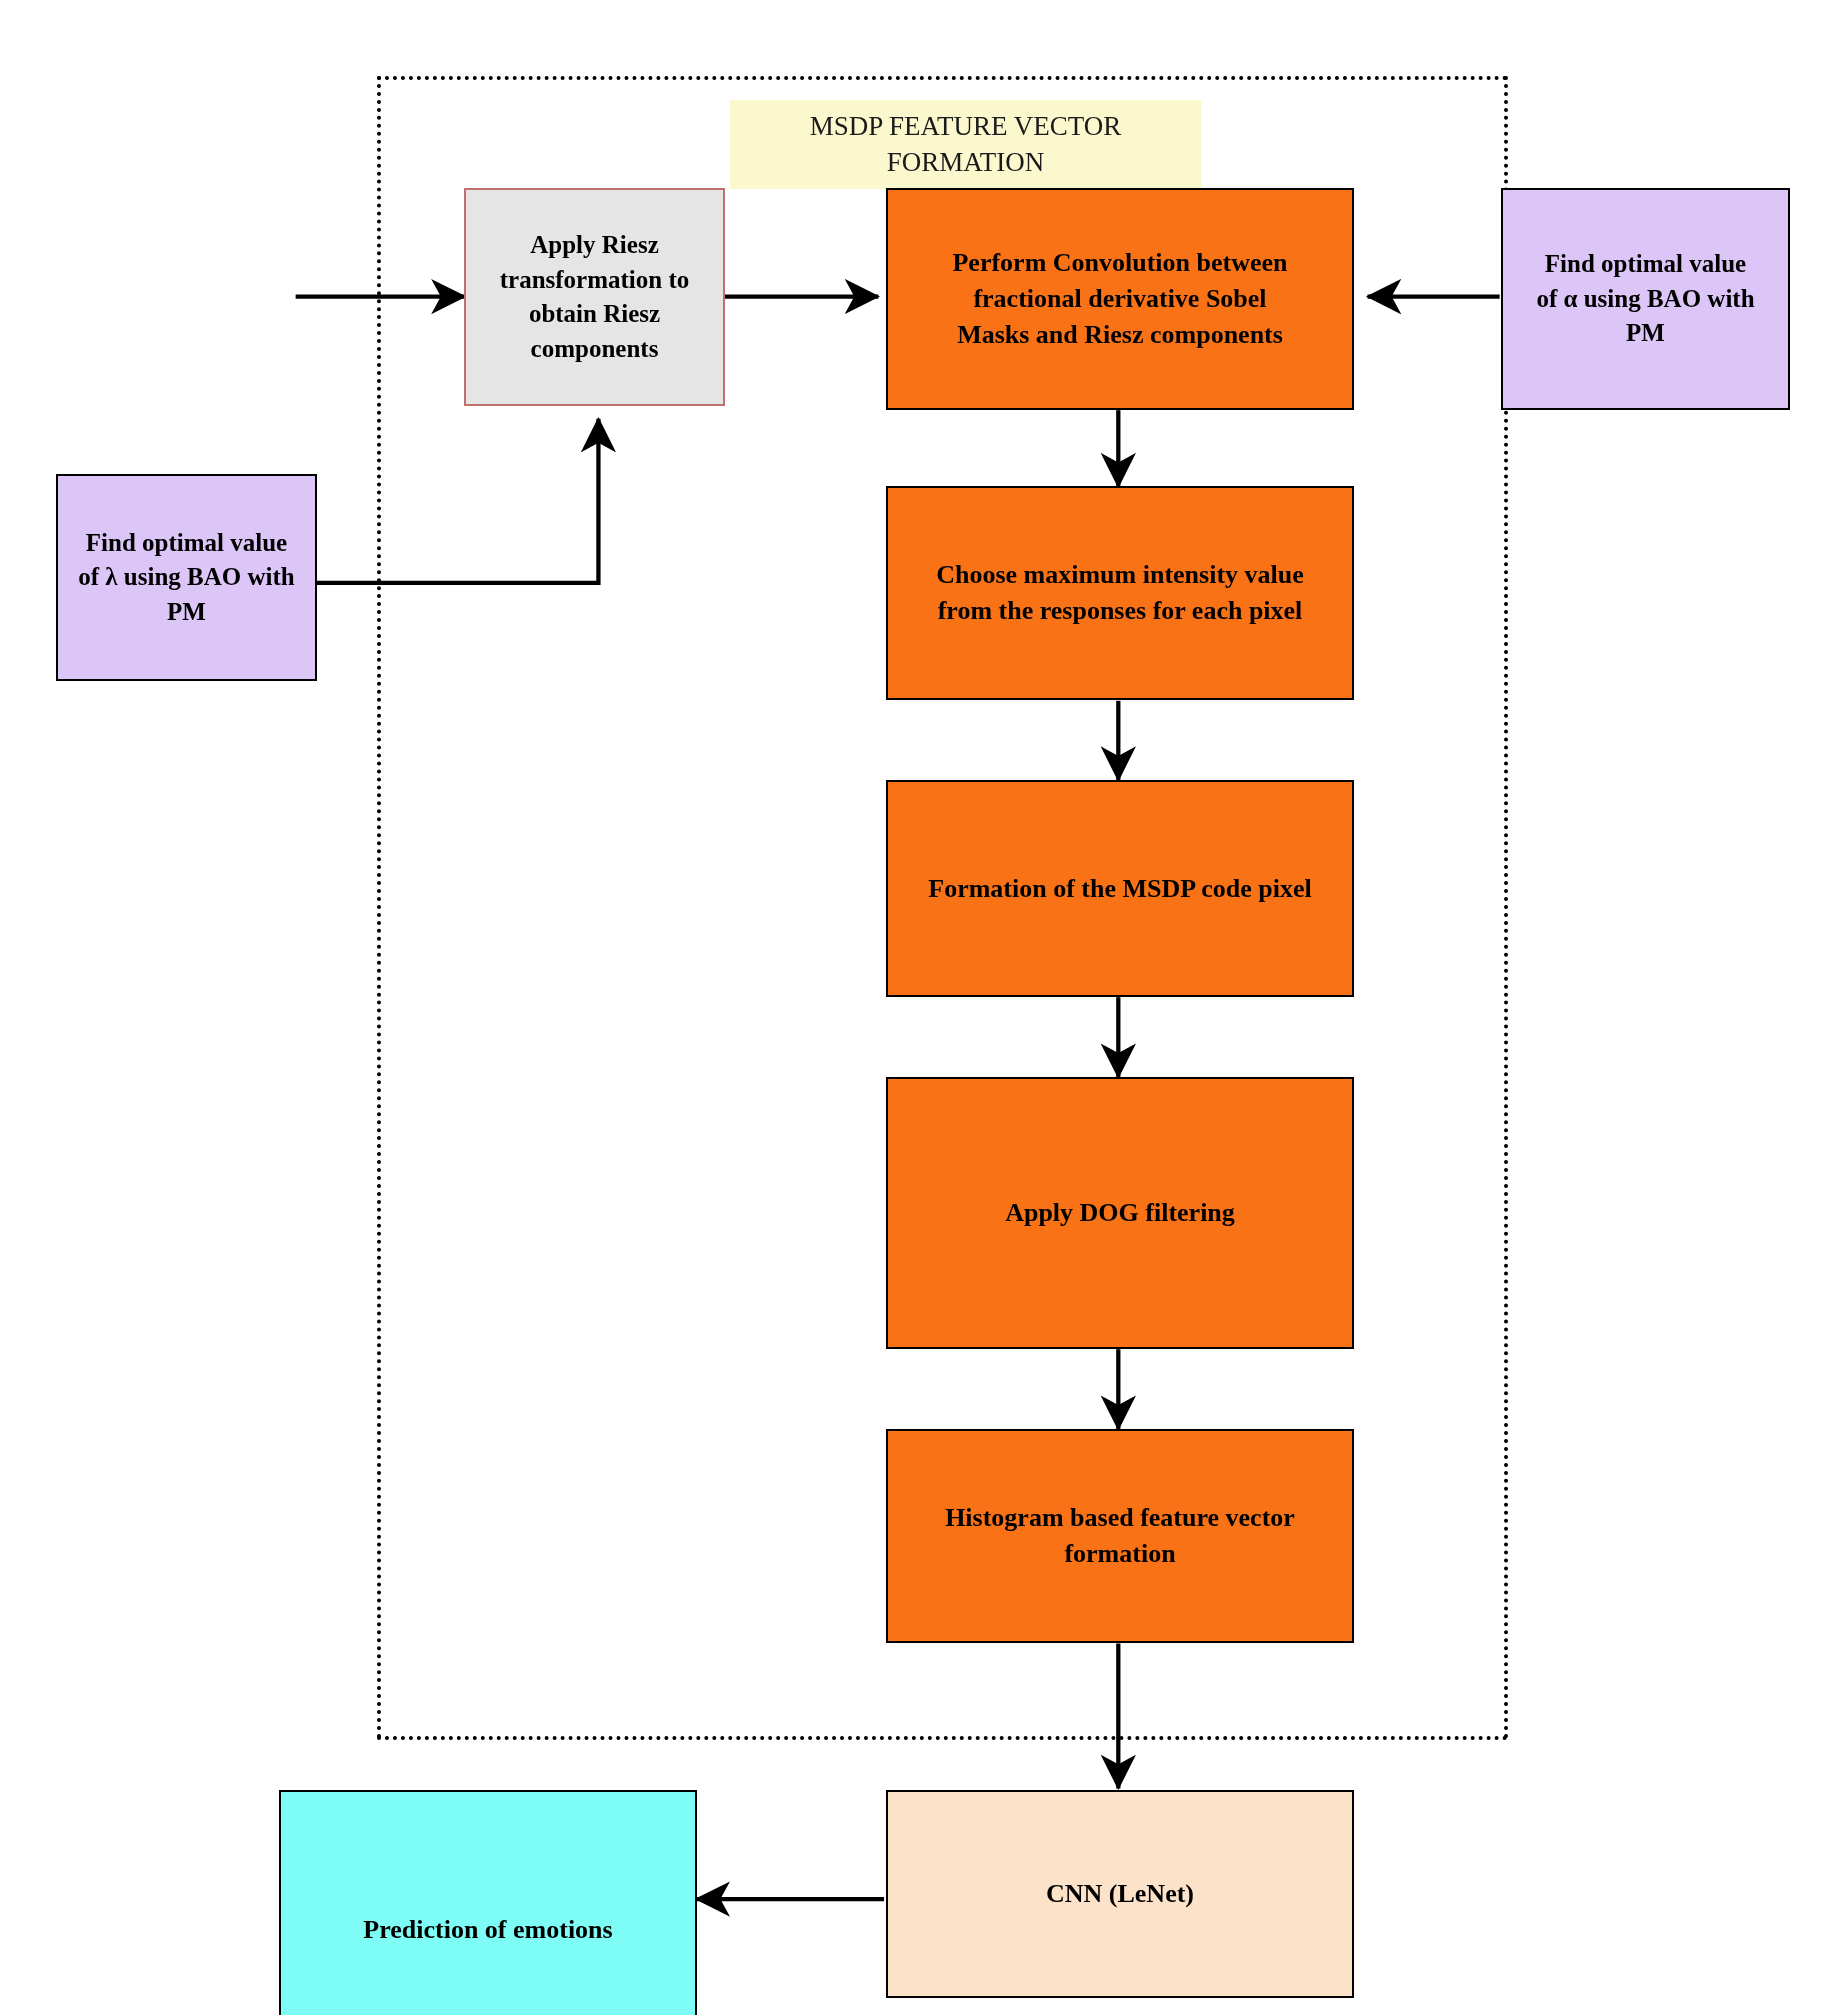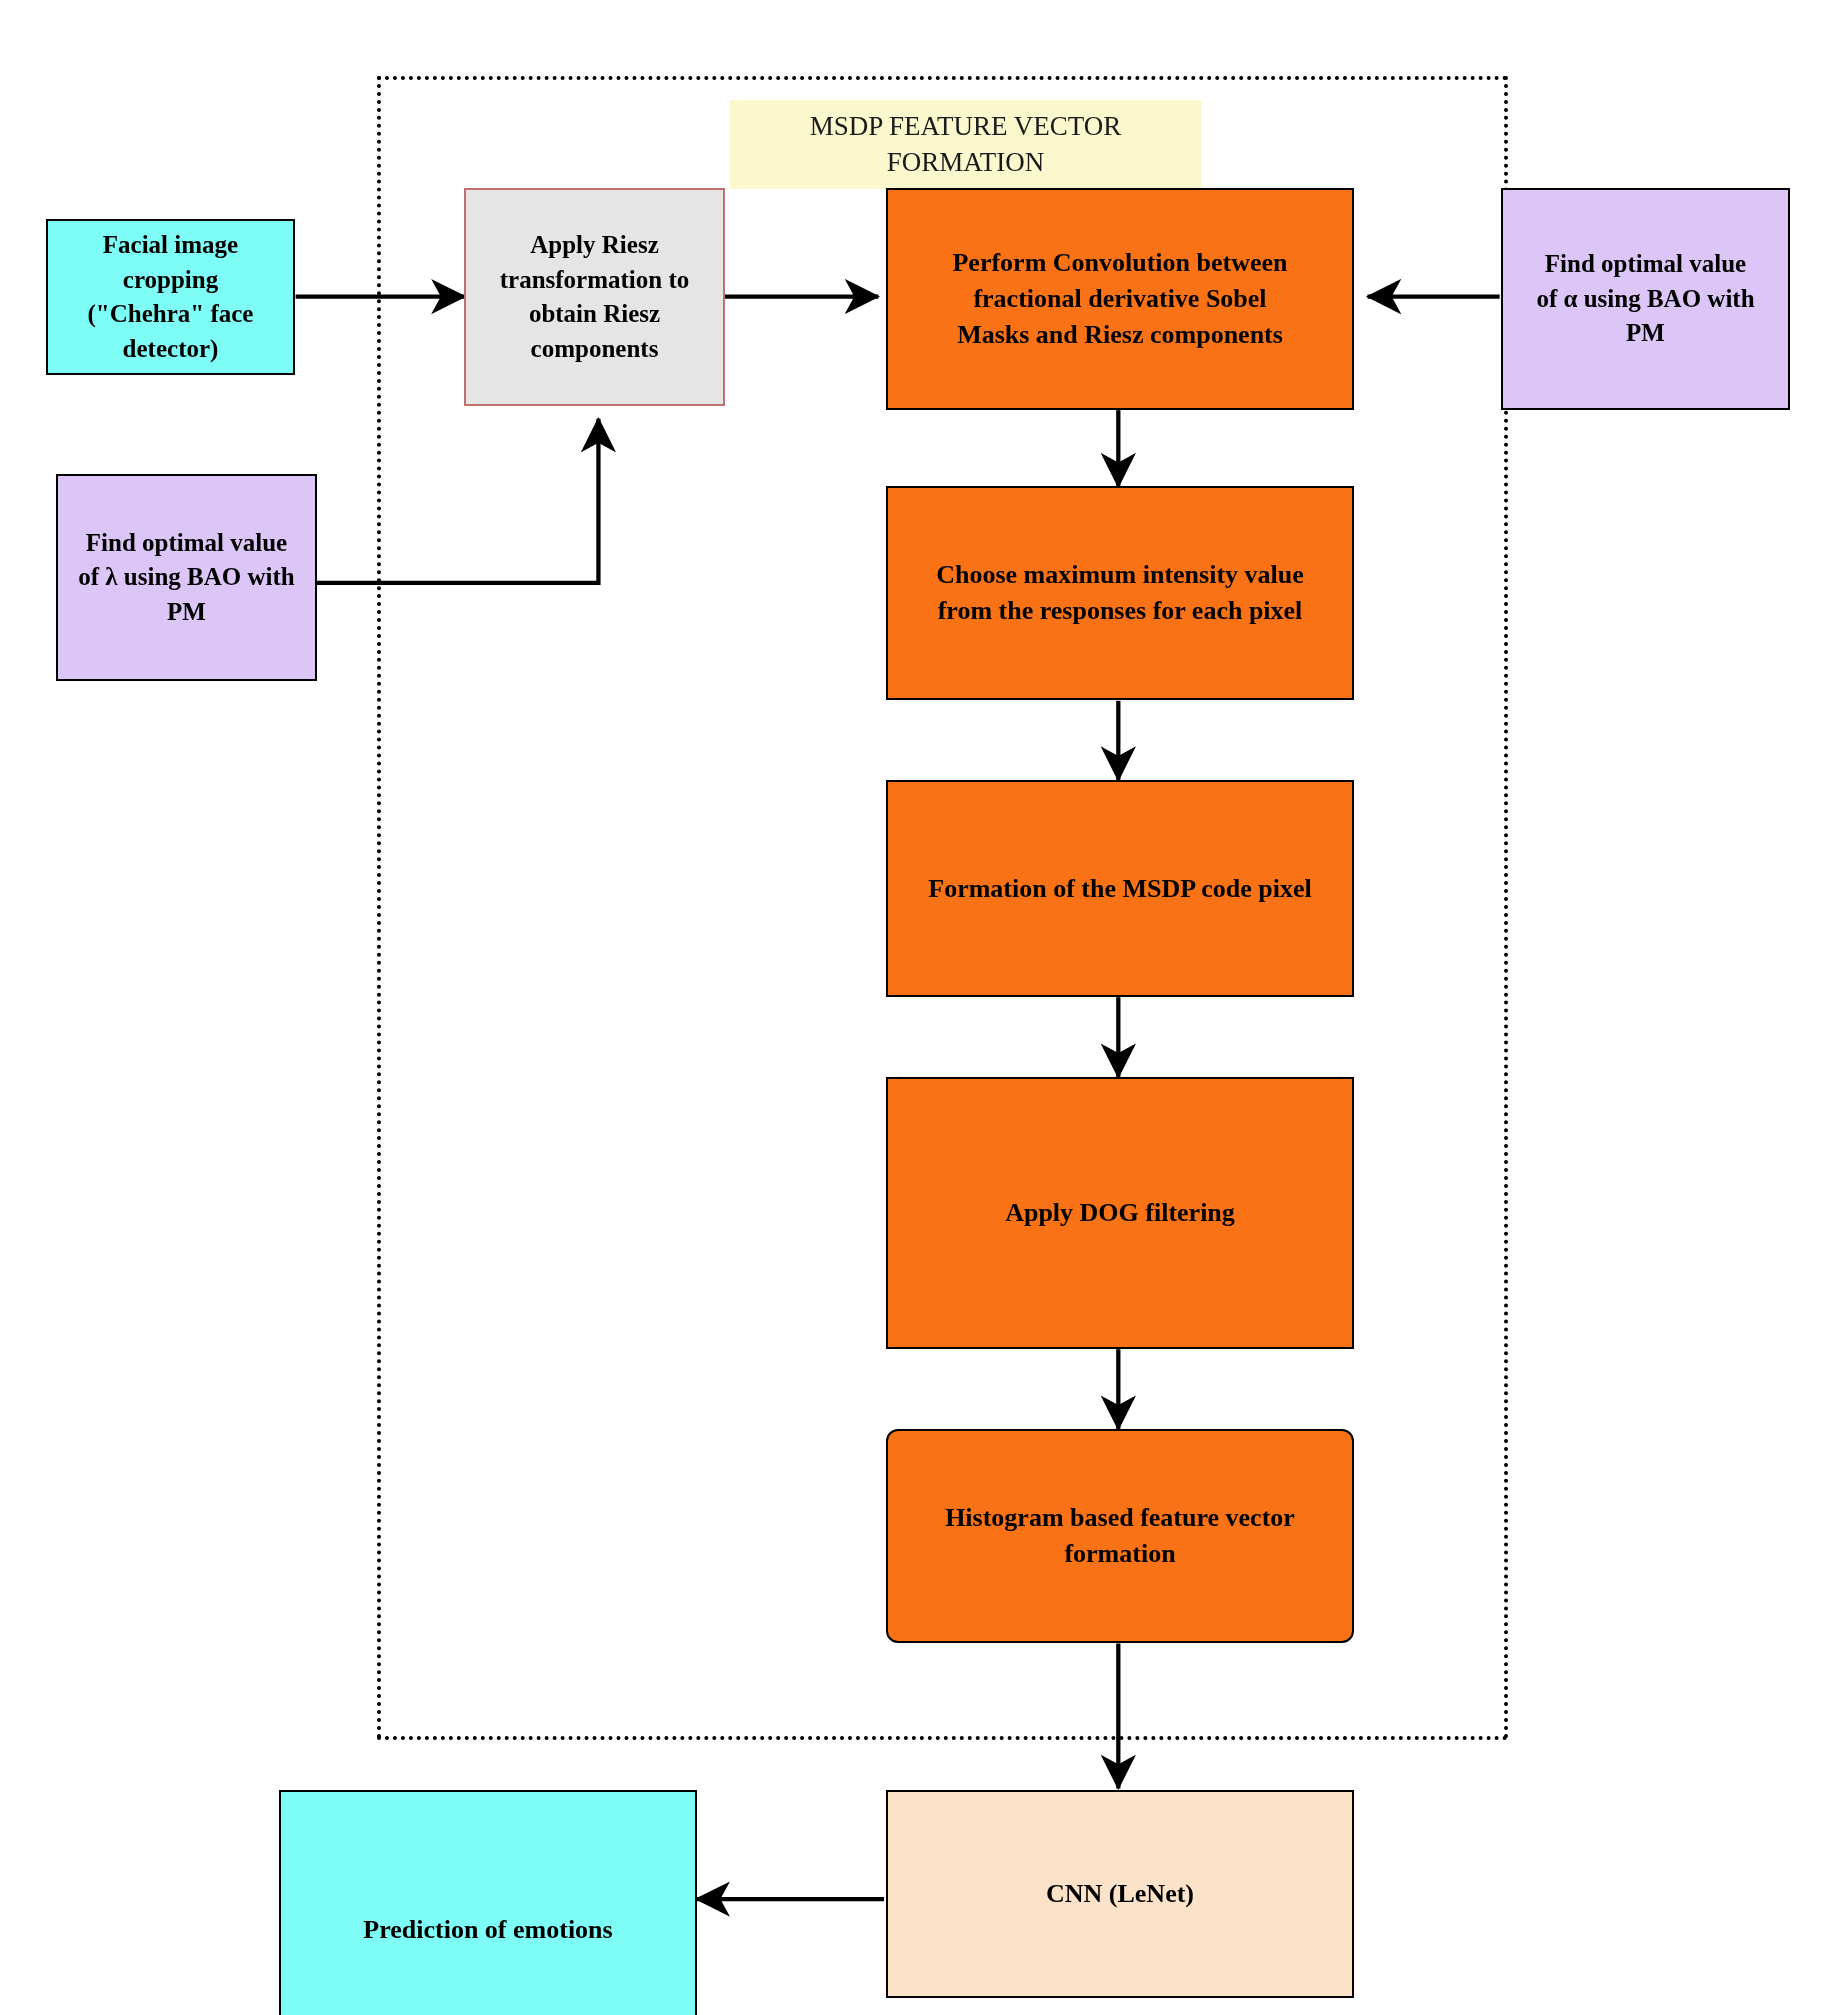--- a/index.html
+++ b/index.html
@@ -93,24 +93,20 @@
 
     <path d="M 1566 1340 L 1566 1452" stroke="#000000" stroke-width="6" fill="none" marker-end="url(#arrow)"></path>
 
     <path d="M 1566 1833 L 1566 1945" stroke="#000000" stroke-width="6" fill="none" marker-end="url(#arrow)"></path>
 
     <path d="M 1566 2245 L 1566 2448" stroke="#000000" stroke-width="6" fill="none" marker-end="url(#arrow)"></path>
 
     <path d="M 1238 2603 L 975 2603" stroke="#000000" stroke-width="6" fill="none" marker-end="url(#arrow)"></path>
   </svg>
 
-  <div class="node cyan" style="left:46px; top:179px; width:249px; height:156px; font-size:25px;">Facial image
-cropping
-("Chehra" face
-detector)</div>
 
   <div class="node pinkred" style="left:464px; top:148px; width:261px; height:218px; font-size:25px;">Apply Riesz
 transformation to
 obtain Riesz
 components</div>
 
   <div class="node pink" style="left:886px; top:148px; width:468px; height:222px; font-size:26px;">Perform Convolution between
 fractional derivative Sobel
 Masks and Riesz components</div>
 
@@ -122,21 +118,21 @@
 of λ using BAO with
 PM</div>
 
   <div class="node pink" style="left:886px; top:446px; width:468px; height:214px; font-size:26px;">Choose maximum intensity value
 from the responses for each pixel</div>
 
   <div class="node pink" style="left:886px; top:740px; width:468px; height:217px; font-size:26px;">Formation of the MSDP code pixel</div>
 
   <div class="node pink" style="left:886px; top:1037px; width:468px; height:272px; font-size:26px;text-align:right;">Apply DOG filtering</div>
 
-  <div class="node pink" style="left:886px; top:1389px; width:468px; height:214px; font-size:26px;border-radius:12px;">Histogram based feature vector
+  <div class="node pink" style="left:886px; top:1389px; width:468px; height:214px; font-size:26px;">Histogram based feature vector
 formation</div>
 
   <div class="node peach" style="left:886px; top:1750px; width:468px; height:208px; font-size:26px;">CNN (LeNet)</div>
 
   <div class="node cyan" style="left:279px; top:1750px; width:418px; height:280px; font-size:26px;">Prediction of emotions</div>
 
 </div>
 
 
 </body></html>

